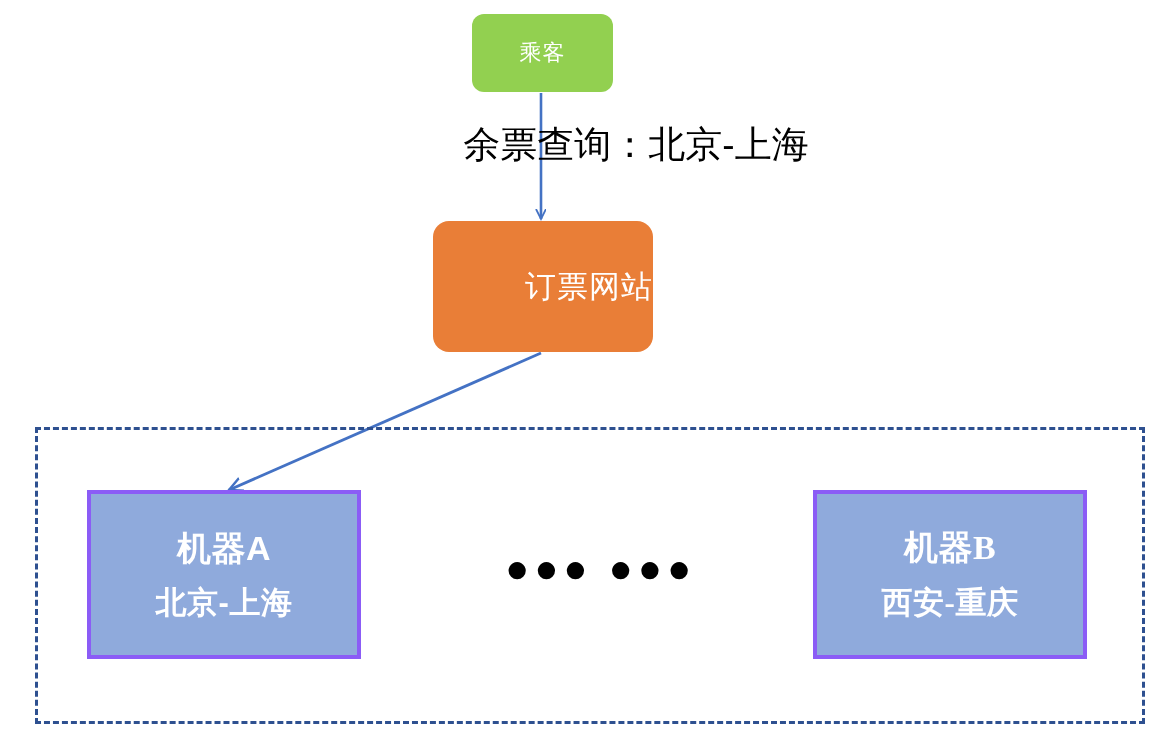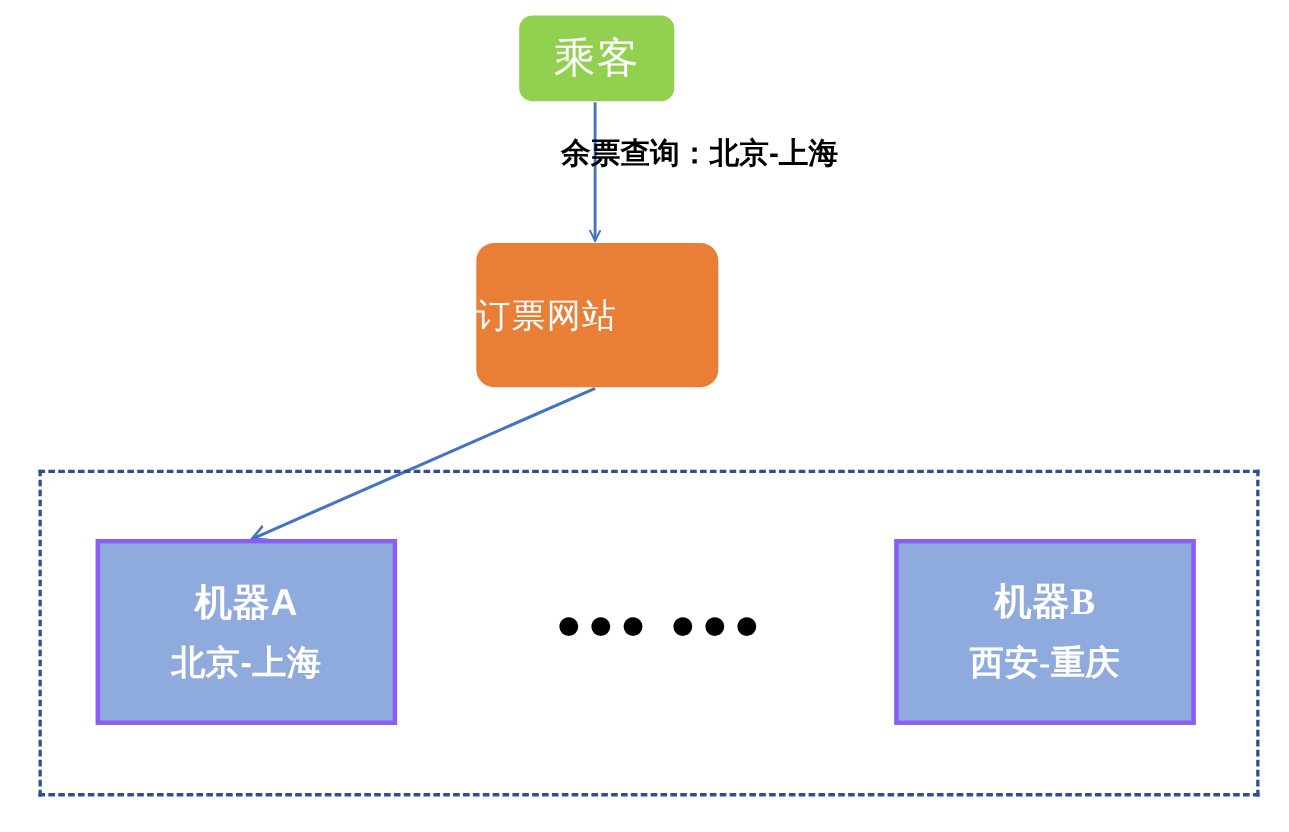--- a/index.html
+++ b/index.html
@@ -38,38 +38,38 @@
     height: 78px;
     background: #92D050;
     border-radius: 12px;
     display: flex;
     align-items: center;
     justify-content: center;
     box-sizing: border-box;
   }
   .node-actor .node-label {
     color: #ffffff;
-    font-size: 38px;
+    font-size: 22px;
     font-weight: 400;
     letter-spacing: 1px;
     line-height: 1;
   }
 
   
   .node-system {
     position: absolute;
     left: 433px;
     top: 221px;
     width: 220px;
     height: 131px;
     background: #E97E37;
     border-radius: 16px;
     display: flex;
     align-items: center;
-    justify-content: flex-start;
+    justify-content: flex-end;
     box-sizing: border-box;
   }
   .node-system .node-label {
     color: #ffffff;
     font-size: 31px;
     font-weight: 400;
     letter-spacing: 1px;
     line-height: 1;
   }
 
@@ -132,22 +132,22 @@
   }
 
   
   .edge-label {
     position: absolute;
     left: 396px;
     top: 125px;
     width: 480px;
     text-align: center;
     color: #000000;
-    font-size: 27px;
-    font-weight: bold;
+    font-size: 37px;
+    font-weight: normal;
     line-height: 1.1;
     white-space: nowrap;
   }
 </style>
 </head>
 <body>
 
 <div id="canvas">
 
   <svg id="connectors" viewBox="0 0 1172 756" width="1172" height="756" xmlns="http://www.w3.org/2000/svg">

